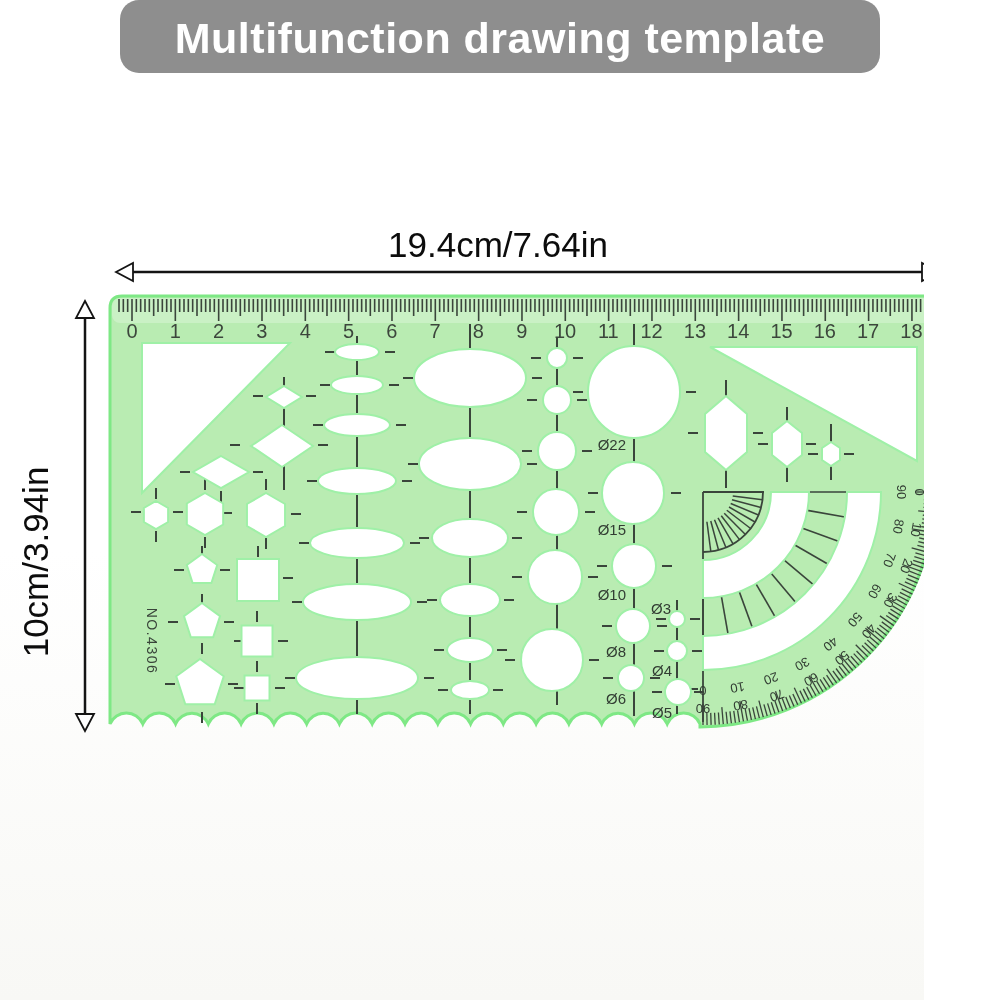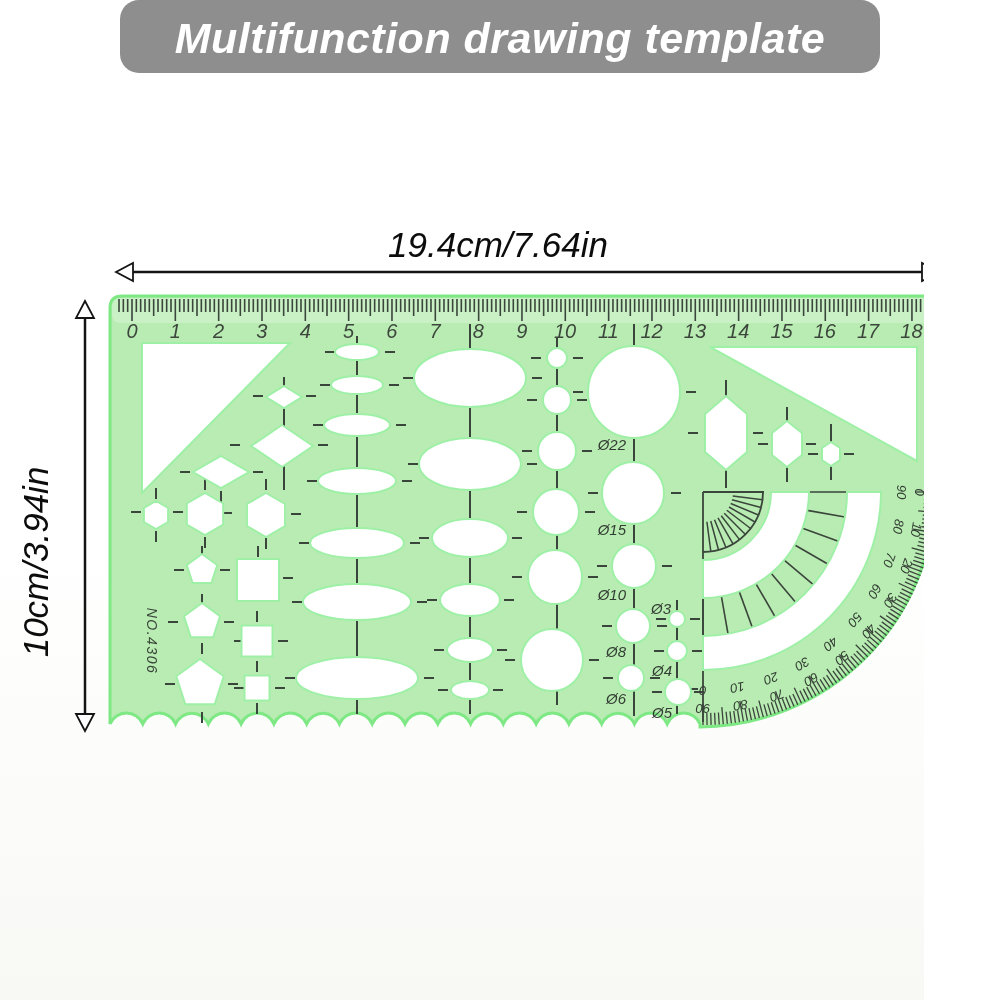--- a/index.html
+++ b/index.html
@@ -1,18 +1,18 @@
 <!DOCTYPE html>
 <html><head>
 <meta charset="utf-8">
 <style>
   html,body{margin:0;padding:0;}
   .stage{position:relative;width:924px;height:1000px;overflow:hidden;
          background:linear-gradient(180deg,#ffffff 55%,#f8f8f5 100%);
-         font-family:"Liberation Sans", sans-serif;font-style:italic;}
+         font-family:"Liberation Sans", sans-serif;}
   svg{position:absolute;left:0;top:0;}
   .banner-text{font-size:43px;font-weight:bold;fill:#ffffff;letter-spacing:.5px;}
   .dim-text{font-size:35px;fill:#0c0c0c;}
   .dim-line{stroke:#141414;stroke-width:2.5;}
   .dim-head{fill:#ffffff;stroke:#141414;stroke-width:1.8;}
   .num{font-size:20px;fill:#3c463c;}
   .dia{font-size:15px;fill:#323d33;}
   .deg{font-size:13px;fill:#323d33;}
   .model{font-size:14px;fill:#39443a;letter-spacing:1.5px;}
   text{font-family:"Liberation Sans", sans-serif;}

